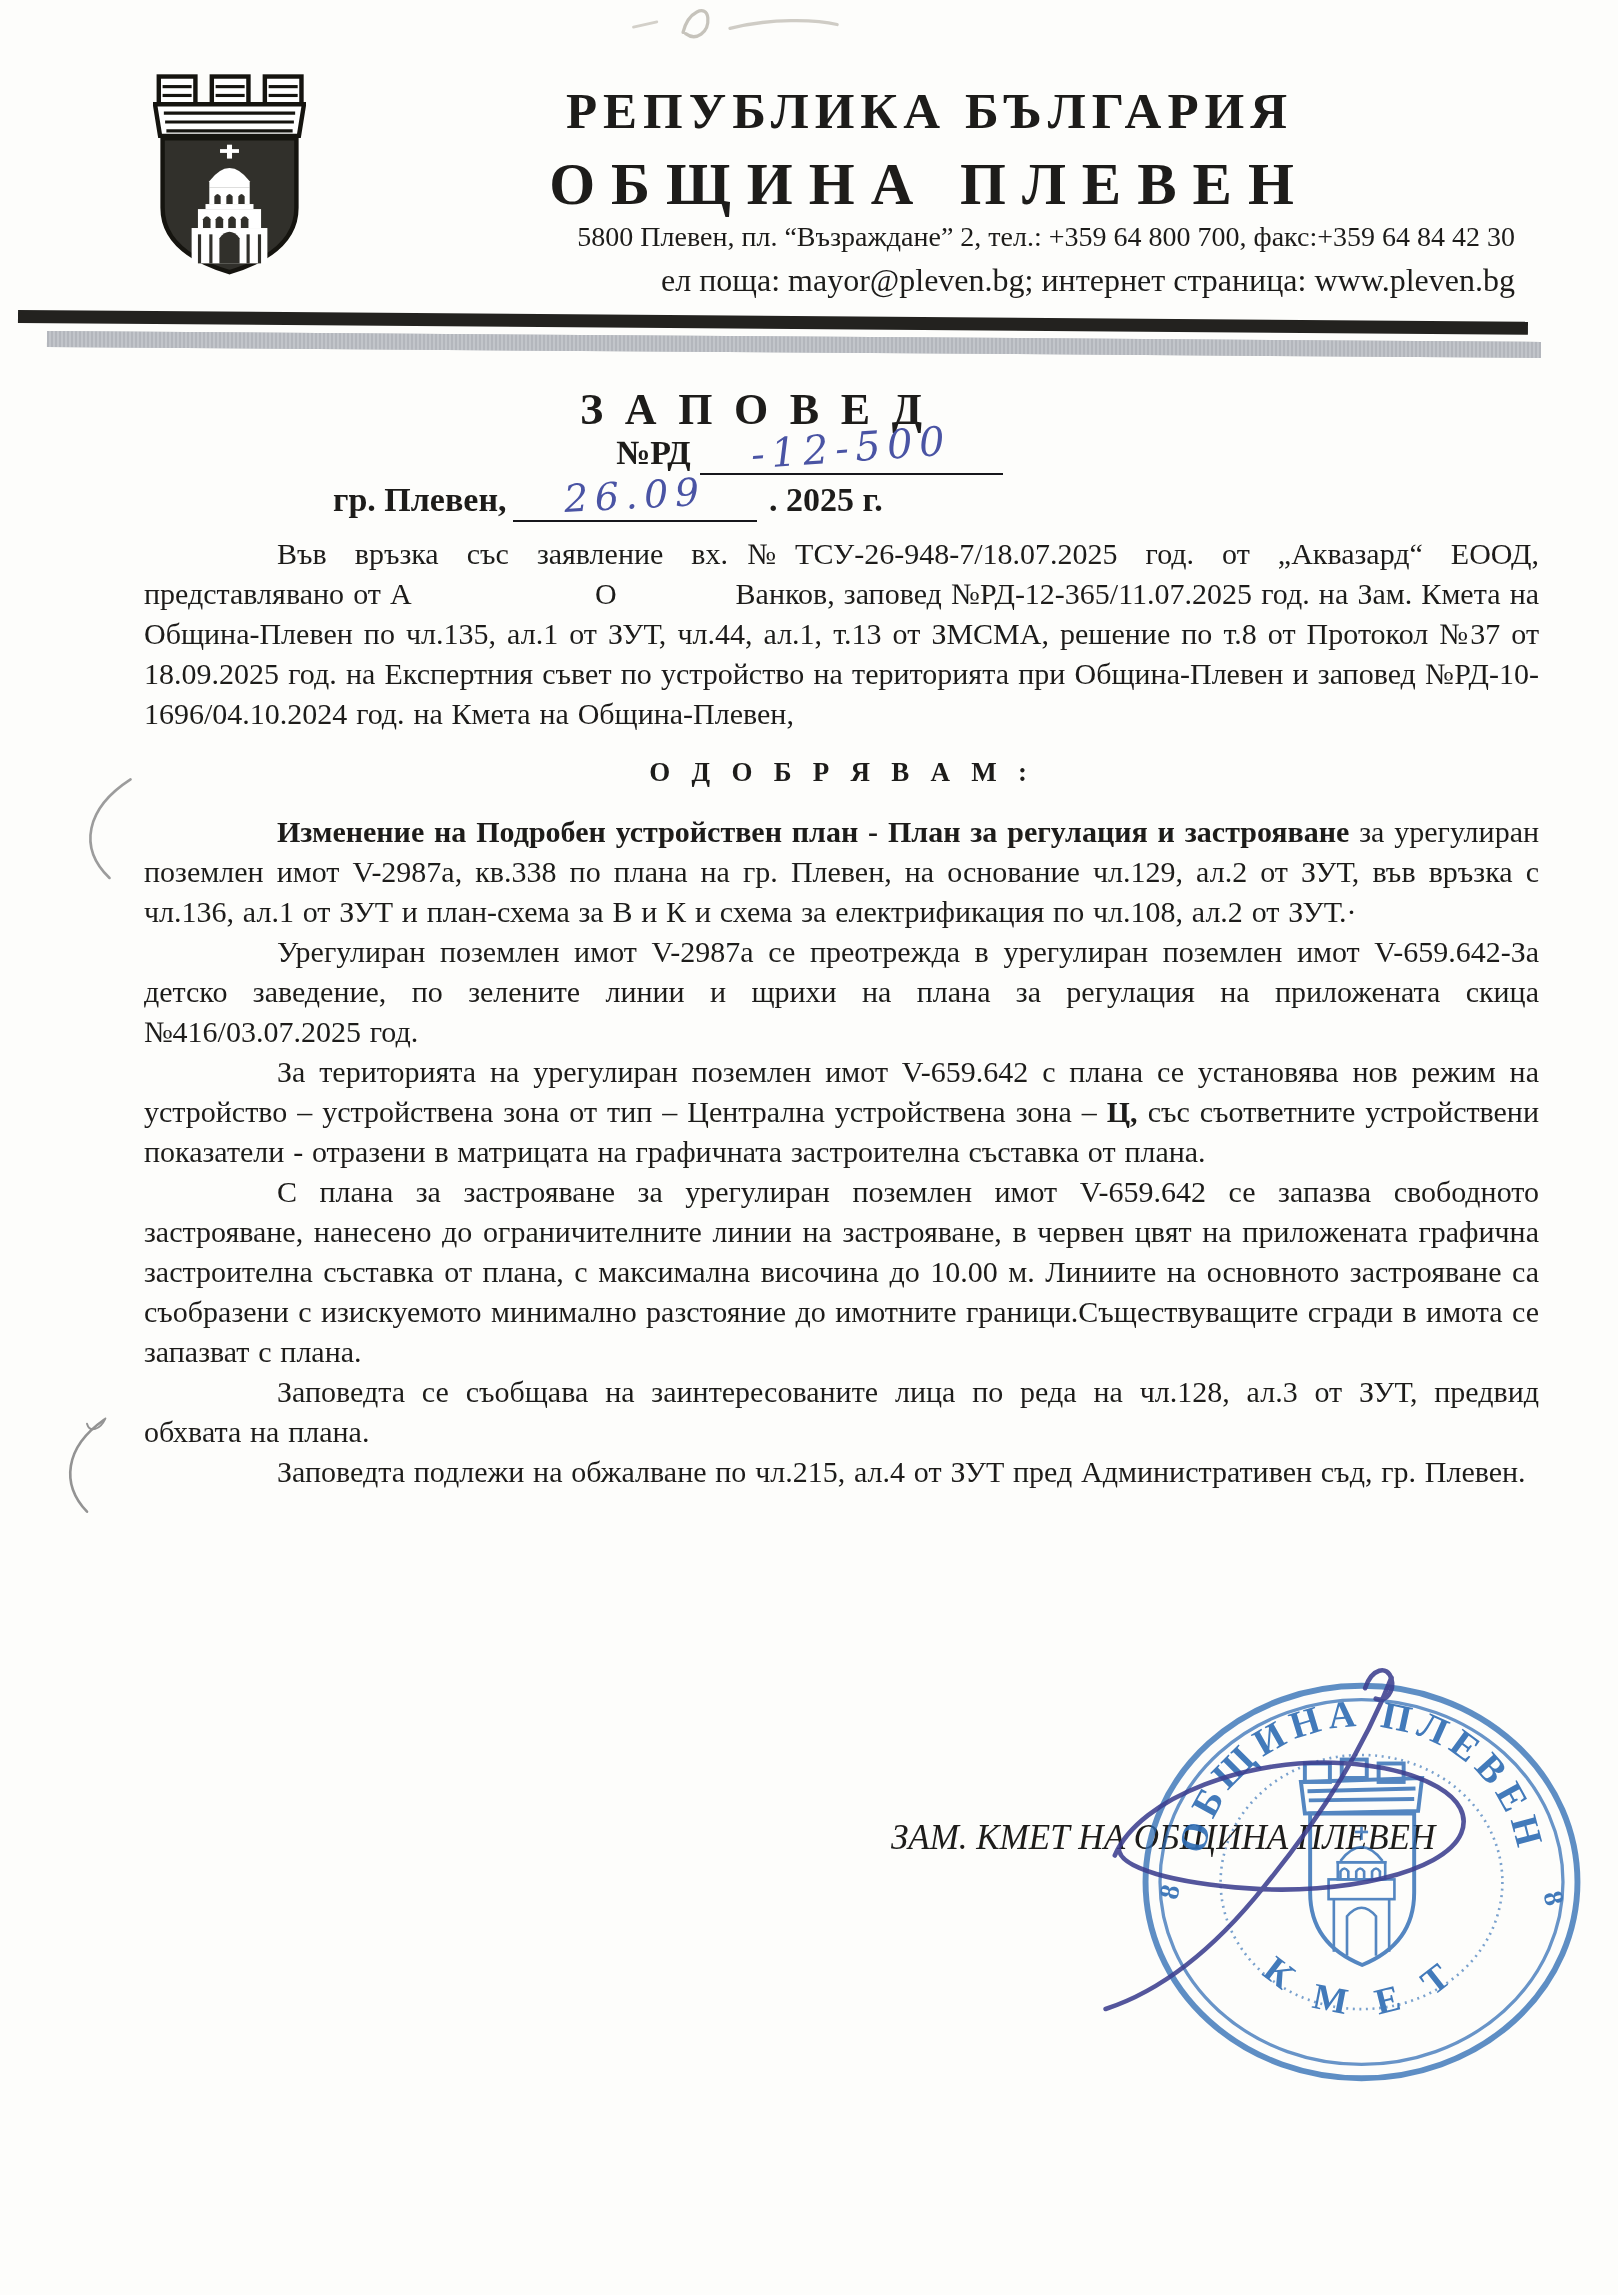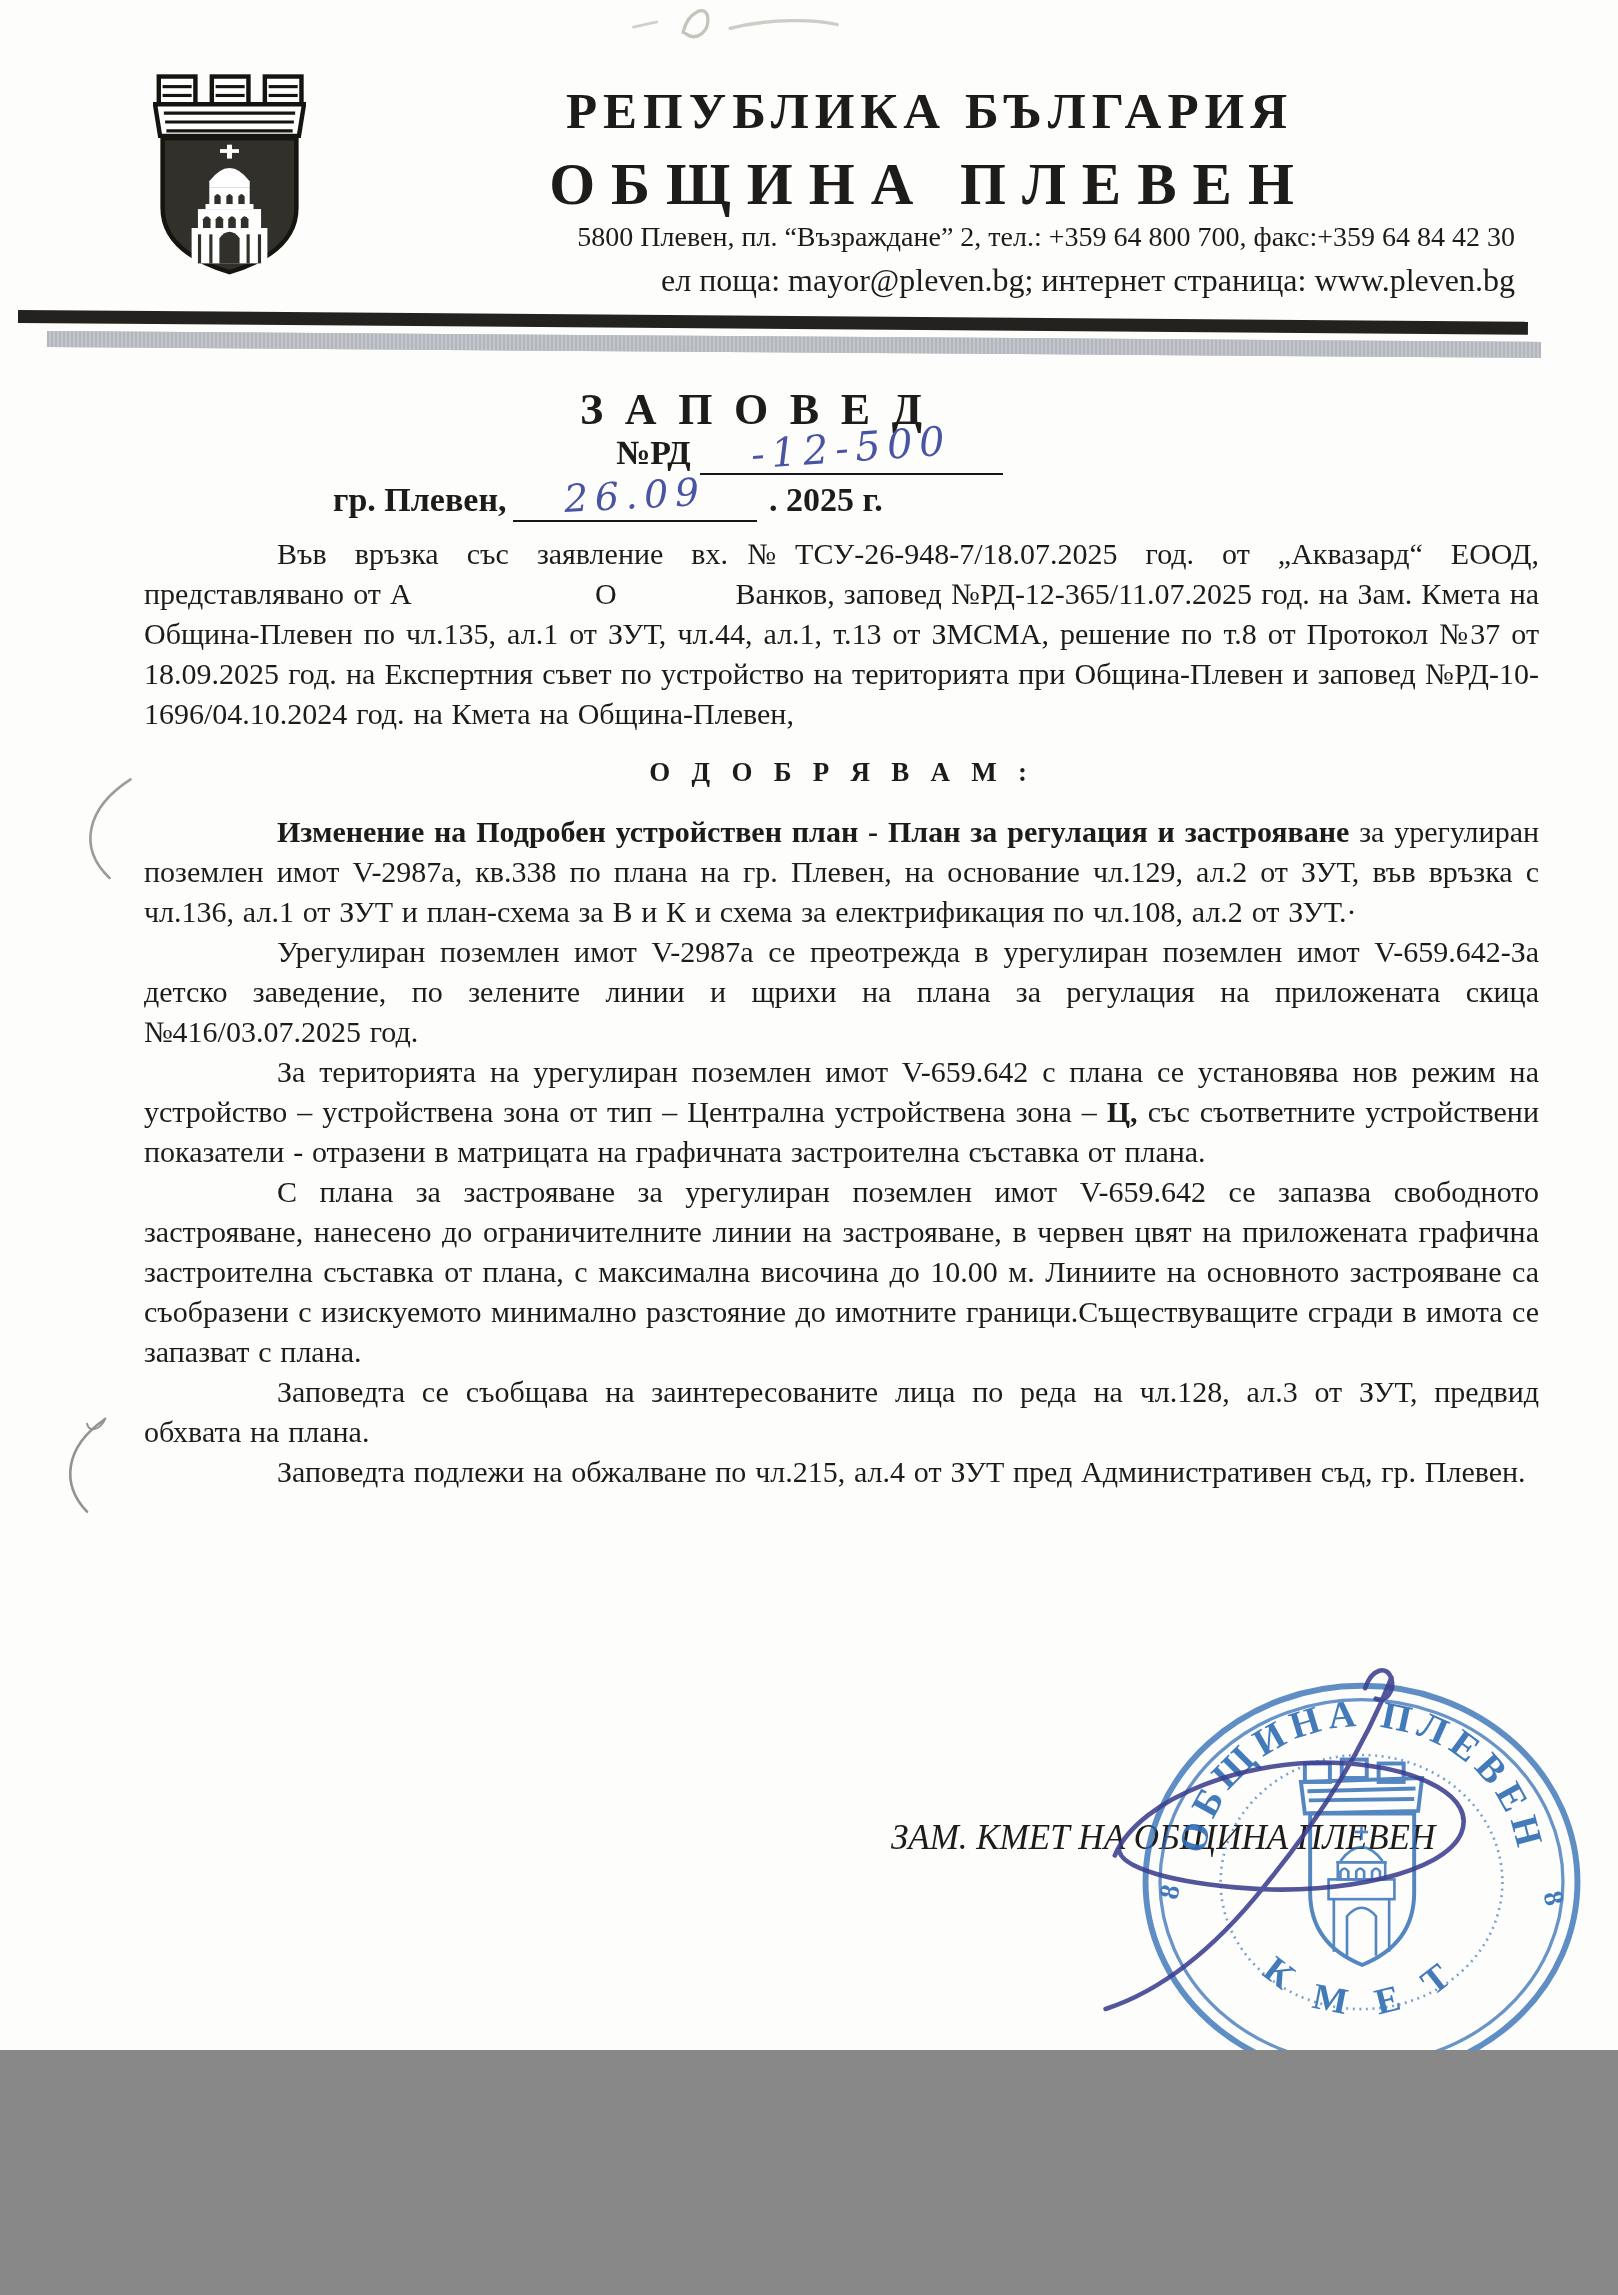--- a/index.html
+++ b/index.html
@@ -1,18 +1,18 @@
 <!DOCTYPE html>
 <html style="font-size:10.5px"><head>
 <meta charset="utf-8">
 <style>
   html,body{margin:0;padding:0;background:#888;}
   .page{
     position:relative;
-    width:1619px;height:2050px;
+    width:1619px;height:2295px;
     background:#fdfdfb;
     font-family:"Liberation Serif","DejaVu Serif",serif;
     color:#1d1c1a;
     overflow:hidden;
   }
   
   .coat{position:absolute;left:153px;top:74px;width:153px;height:202px;}
   .mast-titles{position:absolute;left:310px;top:86px;width:1239px;text-align:center;line-height:1;}
   .republic{font-size:51px;font-weight:bold;letter-spacing:6px;white-space:nowrap;}
   .municipality{font-size:59px;font-weight:bold;letter-spacing:16px;margin-top:18.4px;white-space:nowrap;}

